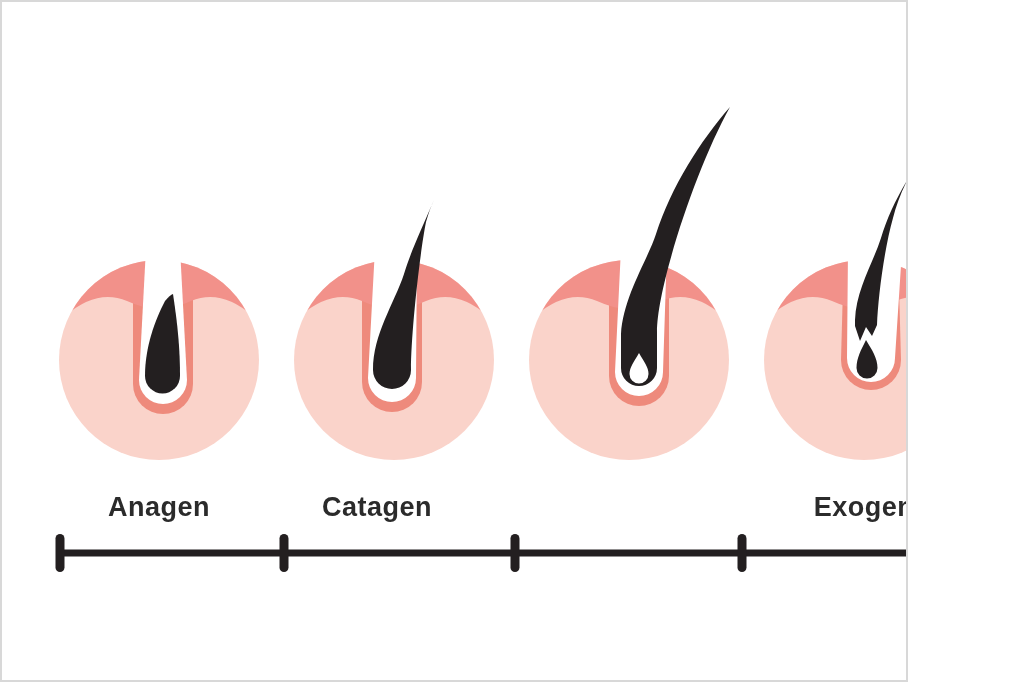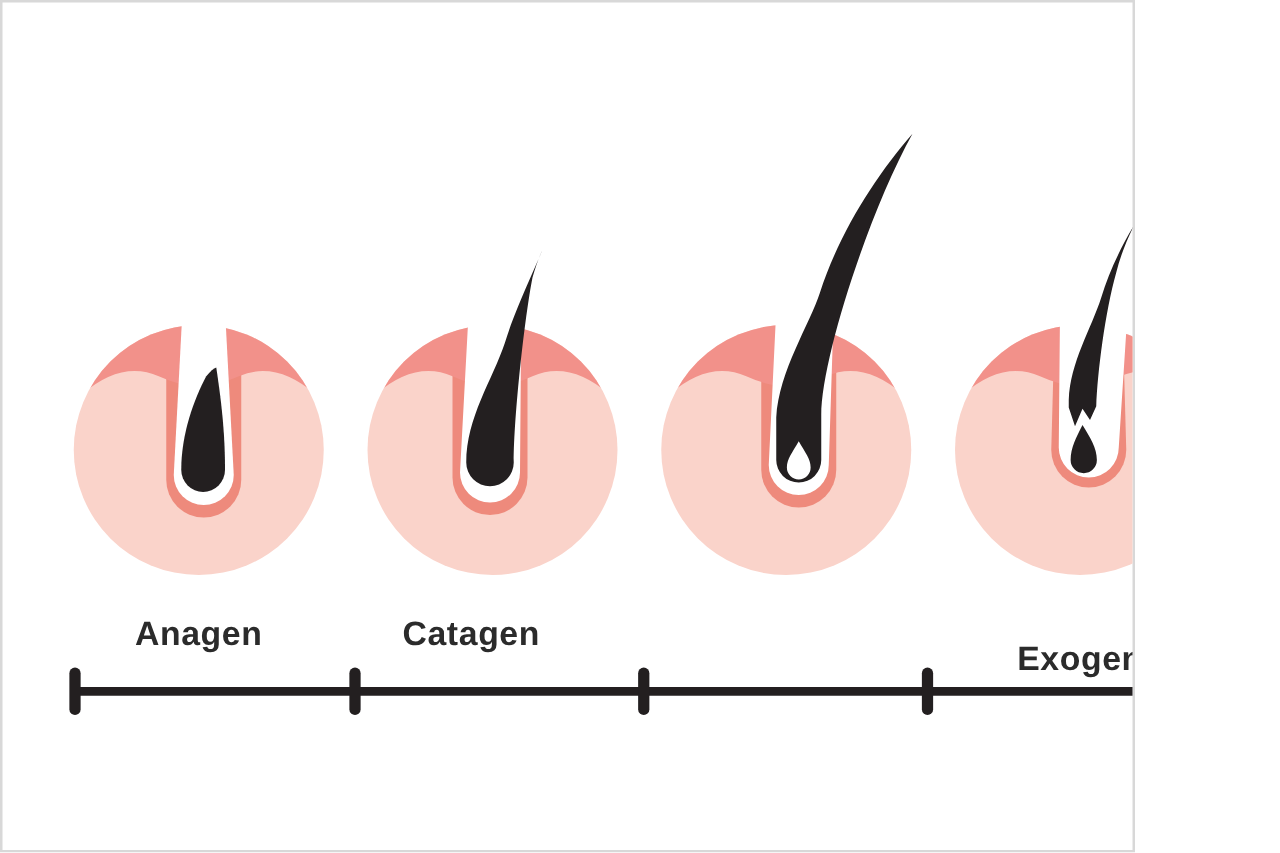--- a/index.html
+++ b/index.html
@@ -28,21 +28,21 @@
   .stage-svg.s4{left:742px;}
   .stage-label{
     position:absolute;top:490px;width:240px;
     text-align:center;
     font-size:27px;font-weight:bold;letter-spacing:.5px;
     color:var(--label-text);
   }
   .stage-label.s1{left:37px;}
   .stage-label.s2{left:255px;}
   .stage-label.s3{left:507px;}
-  .stage-label.s4{left:742px;margin-top:20px;}
+  .stage-label.s4{left:742px;}
   .timeline-svg{position:absolute;left:0;top:524px;width:1024px;height:64px;}
   .fill-skin{fill:var(--skin-light);}
   .fill-cap{fill:var(--skin-dark);}
   .fill-outline{fill:var(--follicle-outline);}
   .fill-white{fill:#FFFFFF;}
   .fill-hair{fill:var(--hair-black);}
   .tl-line{stroke:var(--hair-black);stroke-width:7;}
   .tl-tick{fill:var(--hair-black);}
 </style>
 </head>

